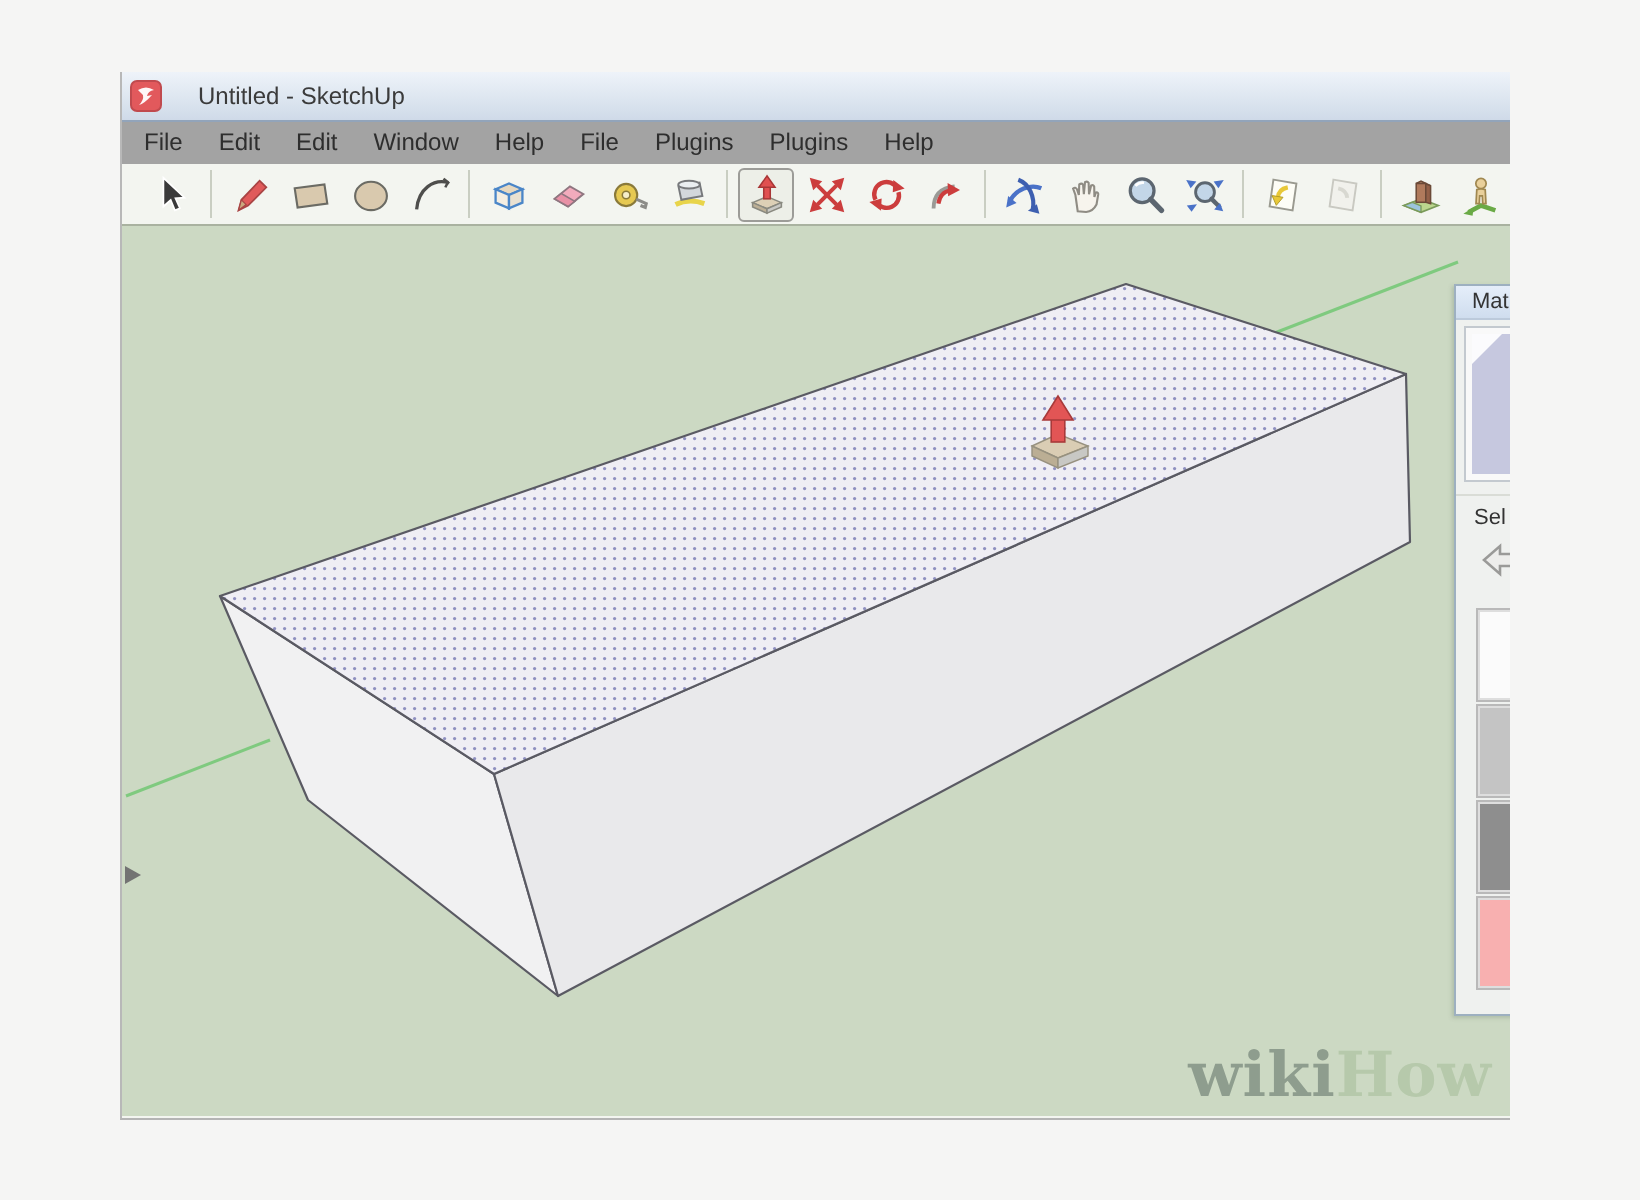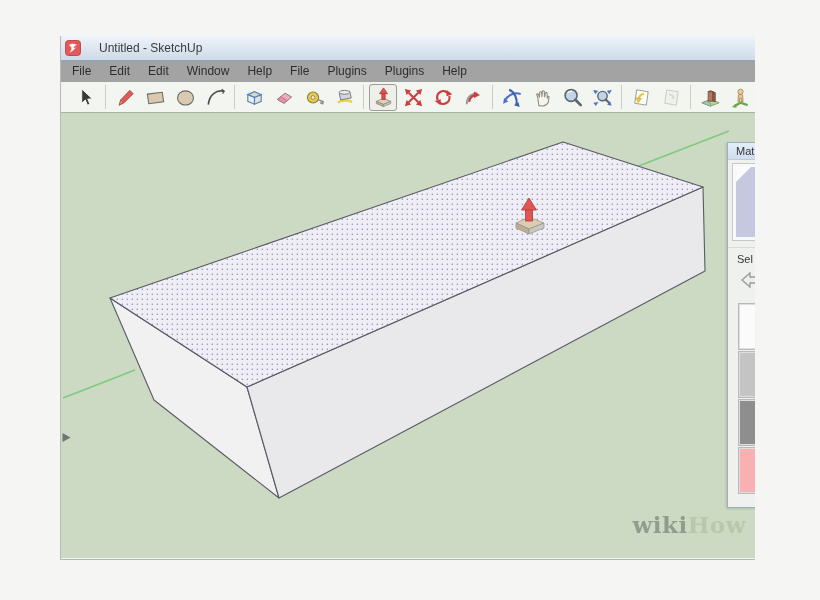--- a/index.html
+++ b/index.html
@@ -27,22 +27,22 @@
   .tbtn svg { width:23px; height:23px; }
   .tbtn.active { border-color:#9c9c98; background:#edefe8; }
   .tbtn.disabled { opacity:.85; }
   .tsep { width:1px; height:24px; background:#c9cec2; margin:0 4px; }
 
   
   .canvas { position:relative; height:445px; background:#ccd9c3; overflow:hidden; }
   .scene { position:absolute; left:0; top:0; }
 
   
-  .watermark { position:absolute; right:9px; bottom:20px; font-family:"DejaVu Serif", serif;
-    font-weight:bold; font-size:23px; letter-spacing:.5px; user-select:none; }
+  .watermark { position:absolute; right:9px; bottom:2px; font-family:"DejaVu Serif", serif;
+    font-weight:bold; font-size:31px; letter-spacing:.5px; user-select:none; }
 
   
   .mat-panel { position:absolute; left:666px; top:29px; width:120px; height:366px;
     border:1px solid #9db0c0; background:#eff1ef; box-shadow:-1px 1px 2px rgba(90,110,90,.25); }
   .mat-title { height:17px; background:linear-gradient(#e5eefa, #cfddee); border-bottom:1px solid #bccadb;
     font-size:11px; color:#333; padding-left:8px; line-height:16px; }
   .mat-preview { margin:4px 0 0 5px; width:100px; height:76px; background:#c6c8df;
     border:3px solid #f9f9f9; box-shadow:0 0 0 1px #c3c9cf; position:relative; }
   .mat-preview .fold { position:absolute; left:0; top:0; width:0; height:0;
     border-top:15px solid #fbfbfd; border-right:15px solid transparent; }

